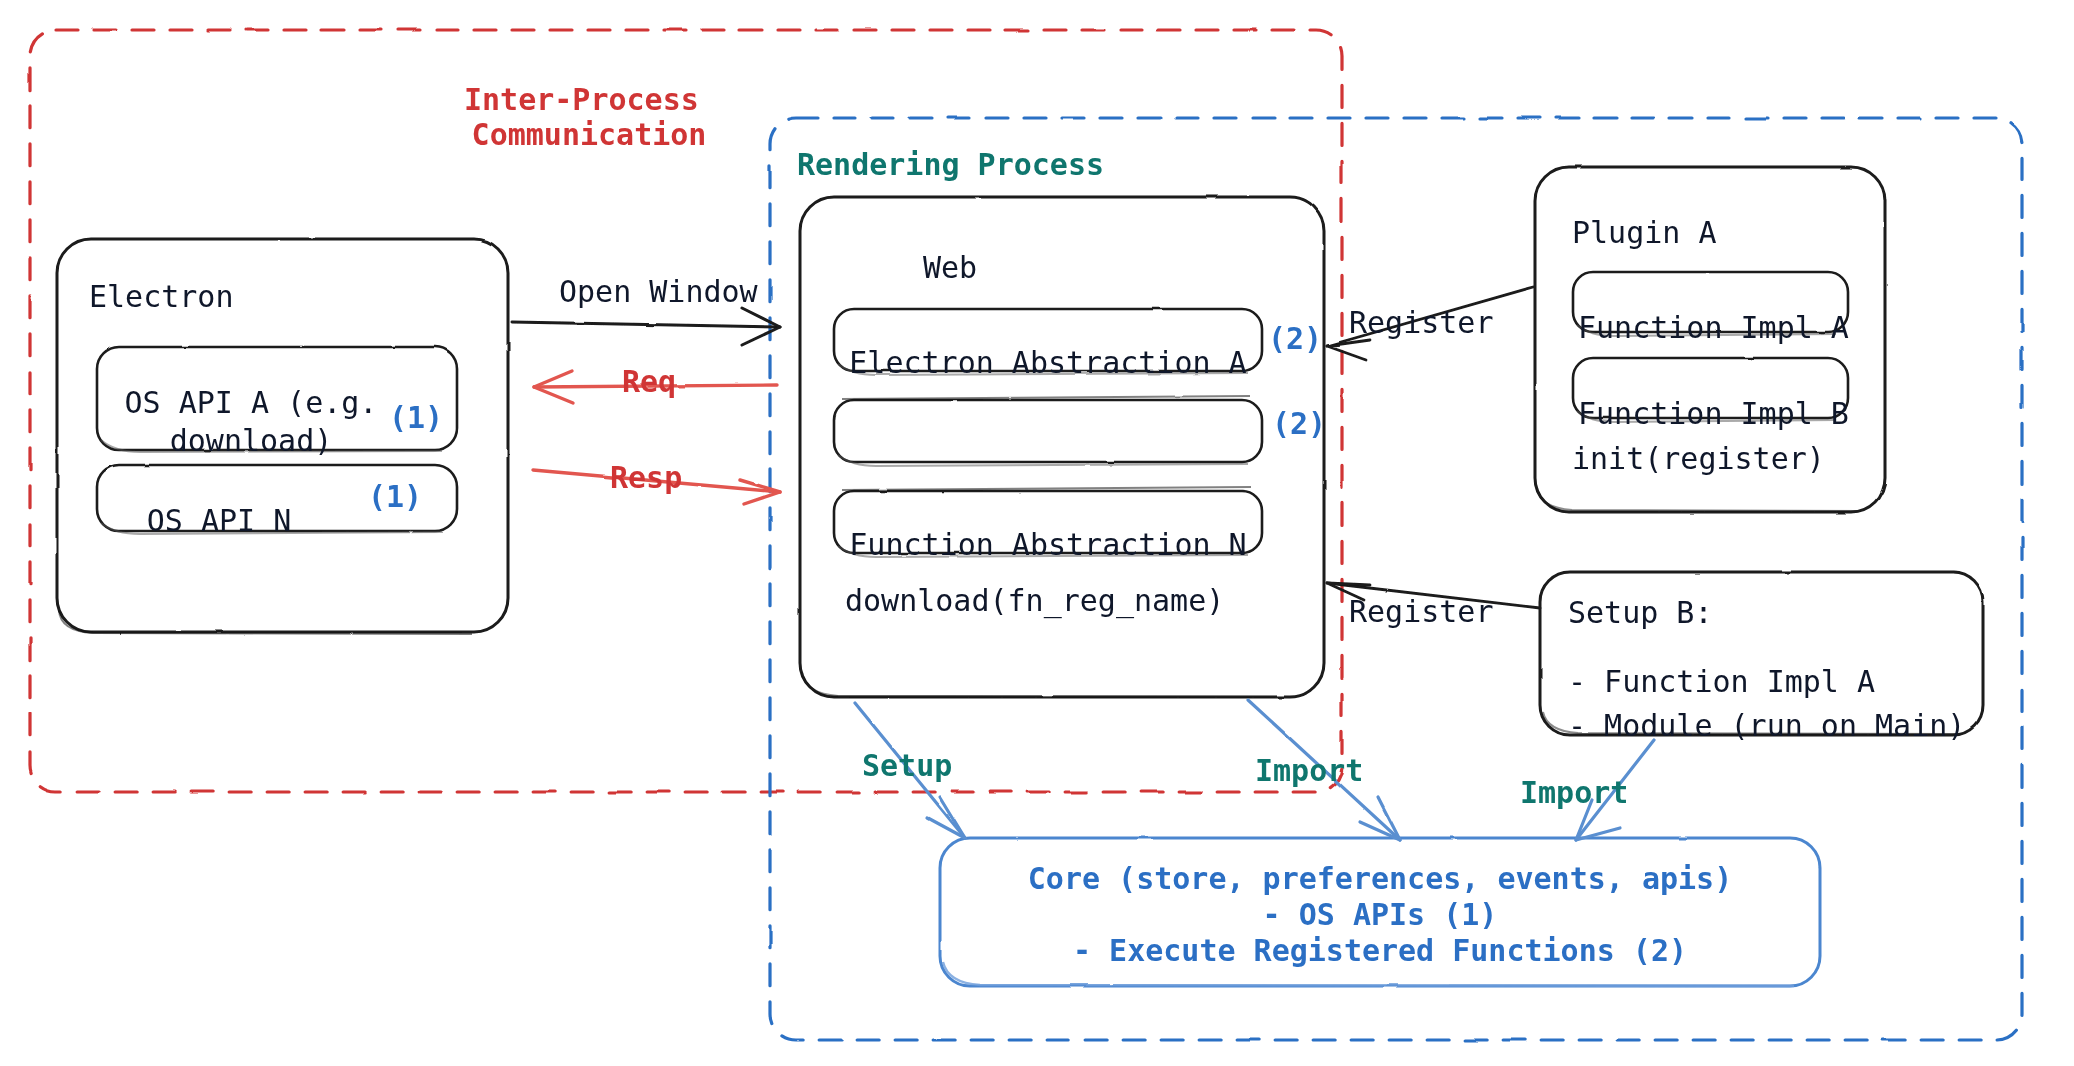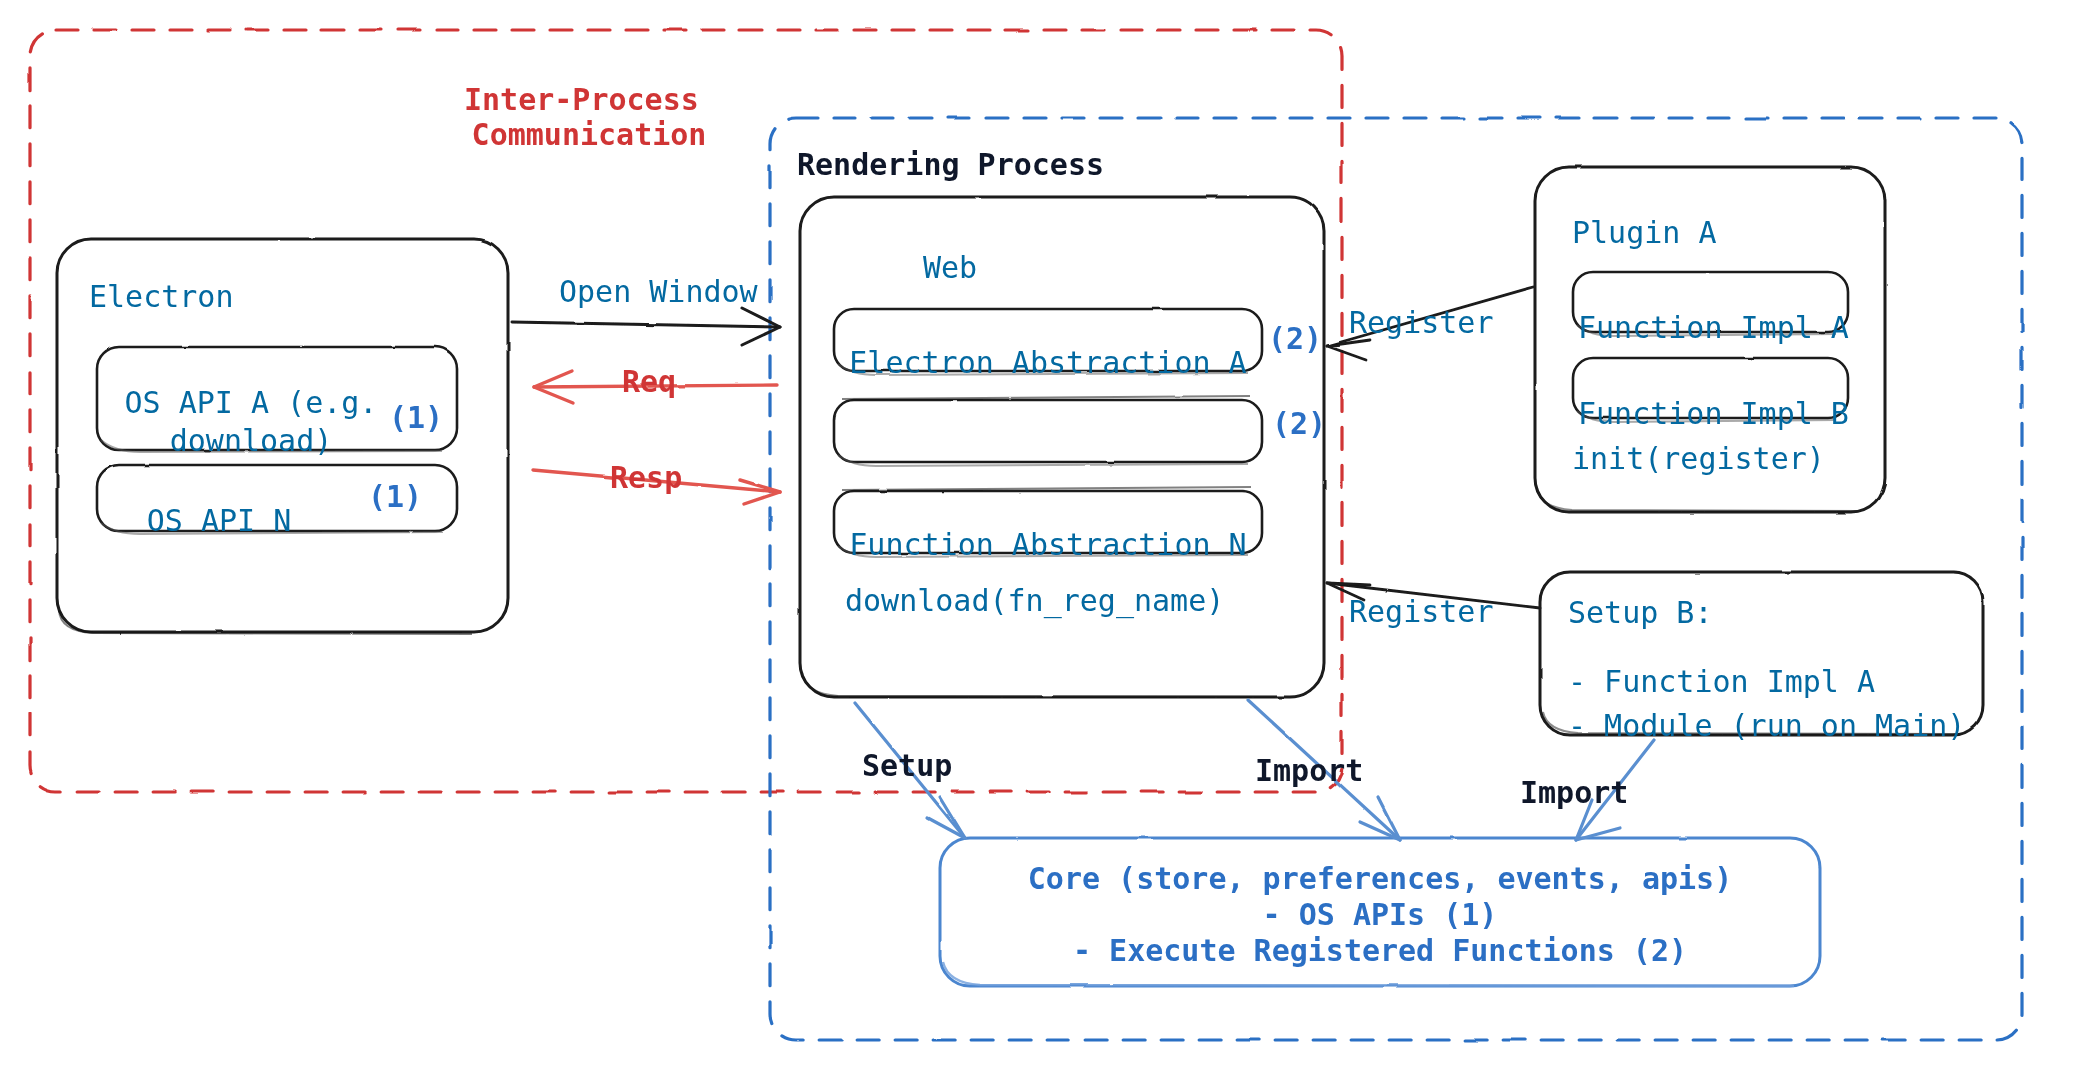--- a/index.html
+++ b/index.html
@@ -22,25 +22,25 @@
     left: 0;
     top: 0;
     width: 2074px;
     height: 1066px;
     pointer-events: none;
   }
   .lbl {
     position: absolute;
     white-space: pre;
     line-height: 1.28;
-    color: #0369a1;
+    color: #0f172a;
     font-family: "DejaVu Sans Mono", "Liberation Mono", monospace;
   }
   .center { text-align: center; }
-  .blue { color: #0f172a; }
+  .blue { color: #0f766e; }
   .red  { color: #d03535; }
   .bold { font-weight: bold; }
   .boxtitle { font-size: 30px; }
   .celltxt  { font-size: 30px; margin-top: 24px; }
   .note     { font-size: 30px; }
   .edgelbl  { font-size: 30px; }
   .sectionlbl { font-size: 30px; font-weight: bold; }
   .coretxt { font-size: 30px; font-weight: bold; color:#2b6fc4; }
   .marker  { font-size: 30px; font-weight: bold; color:#2b6fc4; }
 </style>

